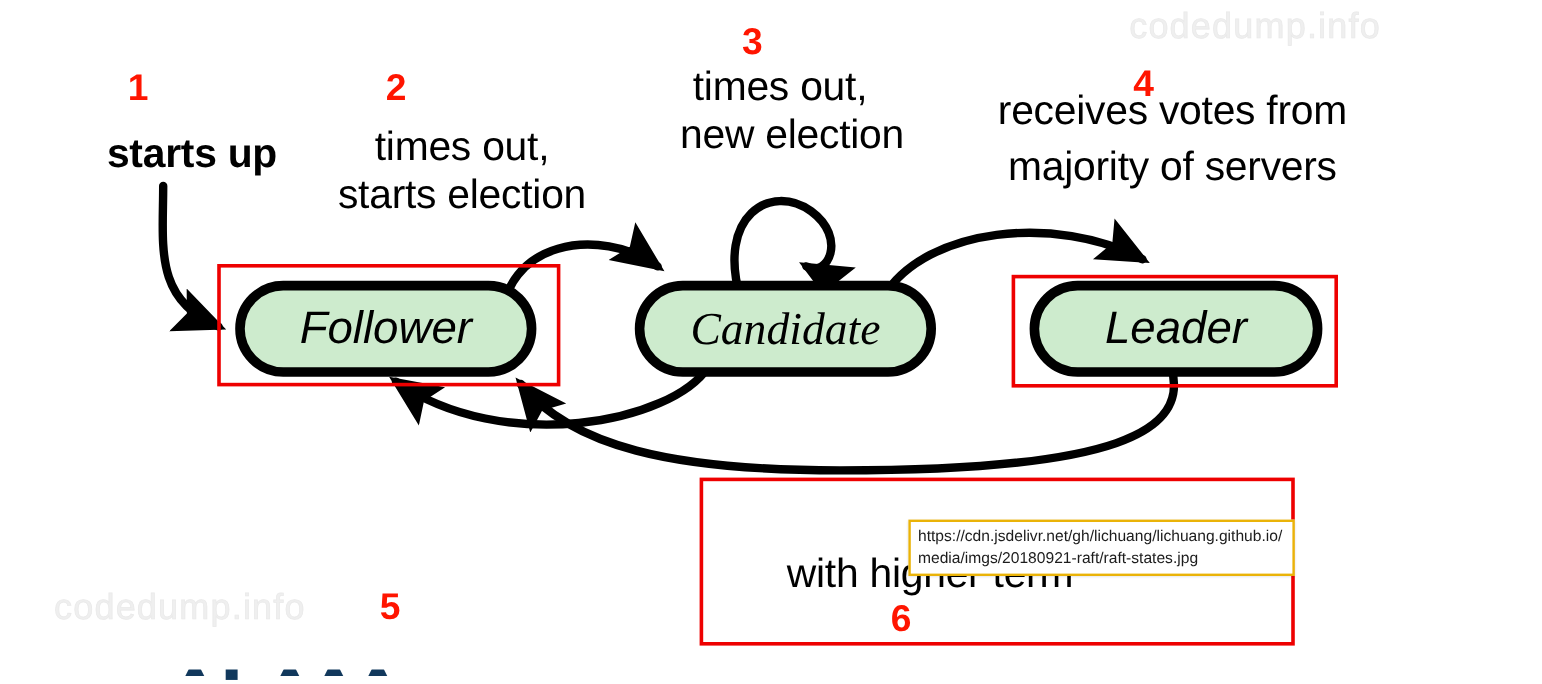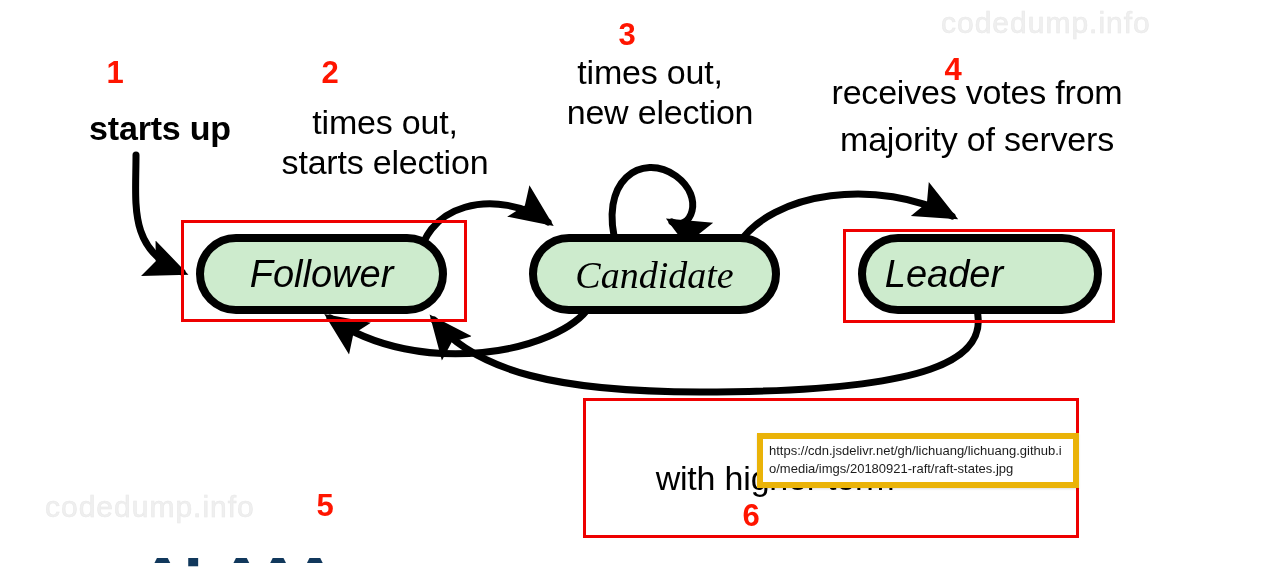--- a/index.html
+++ b/index.html
@@ -67,21 +67,21 @@
     white-space: pre;
     -webkit-text-stroke: 0.6px #e9e9e9;
   }
   #status-tooltip {
     position: absolute;
     left: 757px;
     top: 433px;
     width: 322px;
     box-sizing: border-box;
     background: #ffffff;
-    border: 6px solid #eab308;
+    border: 2px solid #eab308;
     padding: 3px 5px 4px 6px;
     font-family: "Liberation Sans", sans-serif;
     font-size: 13px;
     line-height: 1.38;
     color: #1c1c1c;
     word-break: break-all;
     box-shadow: 0 1px 2px rgba(0,0,0,0.13);
     z-index: 50;
   }
   .cut-text {
@@ -130,21 +130,21 @@
 
     <rect x="200" y="238" width="243" height="72" rx="36" ry="36" fill="#cdebcd" stroke="#000000" stroke-width="8"></rect>
 
     <rect x="533" y="238" width="243" height="72" rx="36" ry="36" fill="#cdebcd" stroke="#000000" stroke-width="8"></rect>
 
     <rect x="862" y="238" width="236" height="72" rx="36" ry="36" fill="#cdebcd" stroke="#000000" stroke-width="8"></rect>
   </svg>
 
   <div class="state-text" style="left:200px; top:253px; width:243px;">Follower</div>
   <div class="state-text" style="left:533px; top:253px; width:243px;font-family:Liberation Serif, serif;">Candidate</div>
-  <div class="state-text" style="left:826px; top:253px; width:236px;">Leader</div>
+  <div class="state-text" style="left:862px; top:253px; width:236px;">Leader</div>
 
   <div class="diag-label" style="left:60px; top:108px; width:200px;font-weight:bold;">starts up</div>
 
   <div class="diag-label" style="left:245px; top:102px; width:280px;">times out,</div>
   <div class="diag-label" style="left:245px; top:142px; width:280px;">starts election</div>
 
   <div class="diag-label" style="left:528px; top:52px; width:244px;">times out,</div>
   <div class="diag-label" style="left:538px; top:92px; width:244px;">new election</div>
 
   <div class="diag-label" style="left:797px; top:72px; width:360px;">receives votes from</div>

